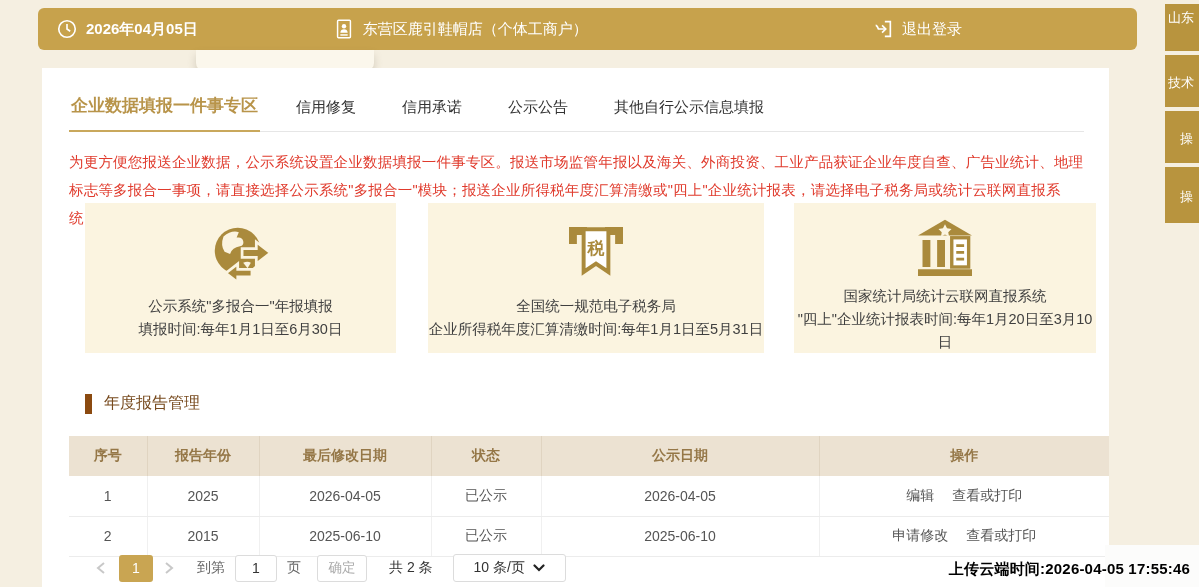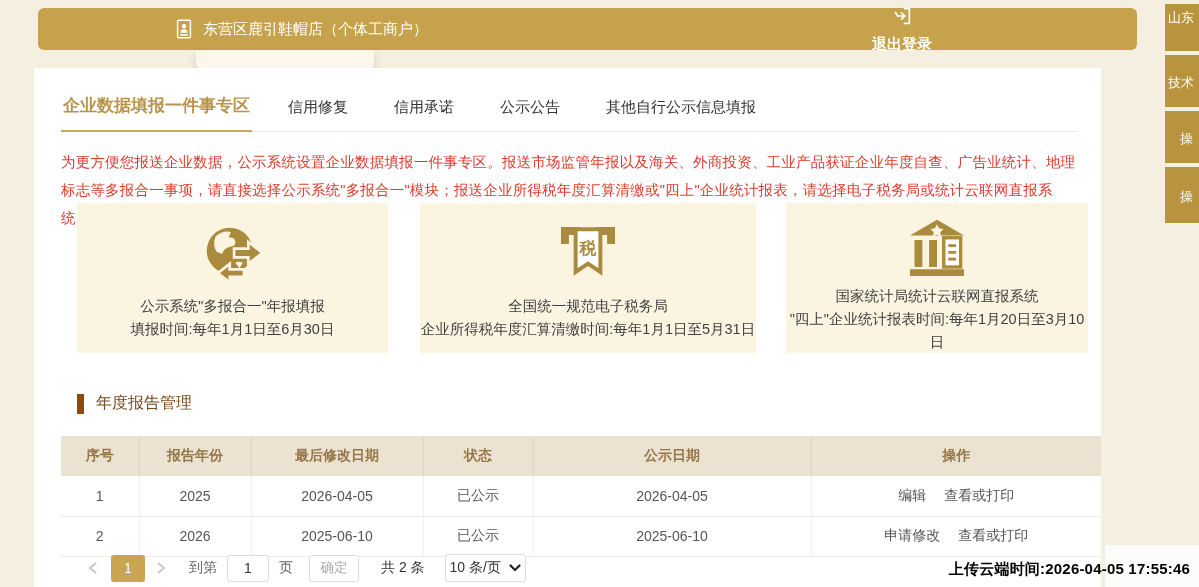--- a/index.html
+++ b/index.html
@@ -13,21 +13,21 @@
   
   .topbar {
     position:absolute; left:38px; top:8px; width:1099px; height:42px;
     background:#c7a24c; border-radius:6px; display:flex; align-items:center;
     color:#fff;
   }
   .topbar-item { display:flex; align-items:center; gap:8px; font-size:15px; font-weight:bold; }
   .topbar-item svg { display:block; }
   .tb-date { margin-left:18px; }
   .tb-company { margin-left:135px; font-weight:normal; }
-  .tb-logout { position:absolute; left:834px; font-weight:bold; cursor:pointer;flex-direction:column; }
+  .tb-logout { position:absolute; left:834px; font-weight:normal; cursor:pointer; }
 
   
   .tooltip-ghost {
     position:absolute; left:196px; top:50px; width:178px; height:22px;
     background:#fbf7ec; border-radius:0 0 9px 9px;
     box-shadow:0 5px 9px rgba(90,80,60,.22);
   }
 
   
   .side-tab {
@@ -35,21 +35,21 @@
     font-size:13px; overflow:hidden; line-height:1.5; padding:4px 0 0 3px;
   }
   .side-tab.st1 { top:4px;  height:47px; }
   .side-tab.st2 { top:55px; height:52px; display:flex; align-items:center; }
   .side-tab.st3 { top:111px; height:52px; display:flex; align-items:center; }
   .side-tab.st4 { top:167px; height:56px; display:flex; align-items:center; }
   .side-tab.st3 span, .side-tab.st4 span { margin-left:12px; }
 
   
   .panel {
-    position:absolute; left:34px; top:68px; width:1067px; height:519px;
+    position:absolute; left:42px; top:68px; width:1067px; height:519px;
     background:#fff;
   }
 
   
   .tabs-row {
     position:absolute; left:27px; right:25px; top:28px; height:36px;
     border-bottom:1px solid #e6e6e6; display:flex; align-items:flex-end;
   }
   .tab { font-size:15px; color:#333; padding:0 2px 14px 2px; margin-right:42px; cursor:pointer; white-space:nowrap; }
   .tab.active {
@@ -120,37 +120,46 @@
     text-align:center; font-size:14px; color:#333; margin:0 10px; outline:none;
     font-family:inherit; background:#fff;
   }
   .pg-confirm {
     width:50px; height:27px; border:1px solid #dcdcdc; border-radius:3px; background:#fff;
     color:#aaa; font-size:13.5px; margin-left:16px; cursor:pointer; font-family:inherit;
   }
   .pg-total { margin-left:22px; color:#333; }
   .pg-size {
     margin-left:20px; height:28px; border:1px solid #dcdcdc; border-radius:3px;
-    display:flex; align-items:center; padding:0 4px; color:#333; cursor:pointer; background:#fff;
+    display:flex; align-items:center; padding:0 20px; color:#333; cursor:pointer; background:#fff;
   }
   .pg-size svg { margin-left:8px; }
 
   
   .corner-white { position:absolute; left:1105px; top:545px; width:94px; height:42px; background:#fcfcfb; }
   .upload-time {
     position:absolute; right:9px; top:560px; font-size:15px; font-weight:bold; color:#000;
     letter-spacing:.2px;
   }
 </style>
 </head>
 <body>
 
 <div class="stage">
 
   <div class="topbar">
+    <div class="topbar-item tb-date">
+      <span>
+        <svg width="22" height="22" viewBox="0 0 24 24" fill="none" stroke="#fff" stroke-width="1.8">
+          <circle cx="12" cy="12" r="9"></circle>
+          <path d="M12 6.5 V12 L15.5 14.5"></path>
+        </svg>
+      </span>
+      <span>2026年04月05日</span>
+    </div>
     <div class="topbar-item tb-company">
       <span>
         <svg width="22" height="22" viewBox="0 0 24 24" fill="none" stroke="#fff" stroke-width="1.6">
           <rect x="5" y="2.5" width="14" height="19" rx="1"></rect>
           <circle cx="12" cy="9" r="2.4" fill="#fff" stroke="none"></circle>
           <path d="M8 16 c0-2.3 1.8-3.6 4-3.6 s4 1.3 4 3.6" fill="#fff" stroke="none"></path>
           <line x1="8" y1="18.5" x2="16" y2="18.5"></line>
         </svg>
       </span>
       <span>东营区鹿引鞋帽店（个体工商户）</span>
@@ -270,21 +279,21 @@
           <td>2026-04-05</td>
           <td>已公示</td>
           <td>2026-04-05</td>
           <td>
             <span class="op-link">编辑</span>
             <span class="op-link">查看或打印</span>
           </td>
         </tr>
         <tr>
           <td>2</td>
-          <td>2026</td>
+          <td>2015</td>
           <td>2025-06-10</td>
           <td>已公示</td>
           <td>2025-06-10</td>
           <td>
             <span class="op-link">申请修改</span>
             <span class="op-link">查看或打印</span>
           </td>
         </tr>
       </tbody>
     </table>

